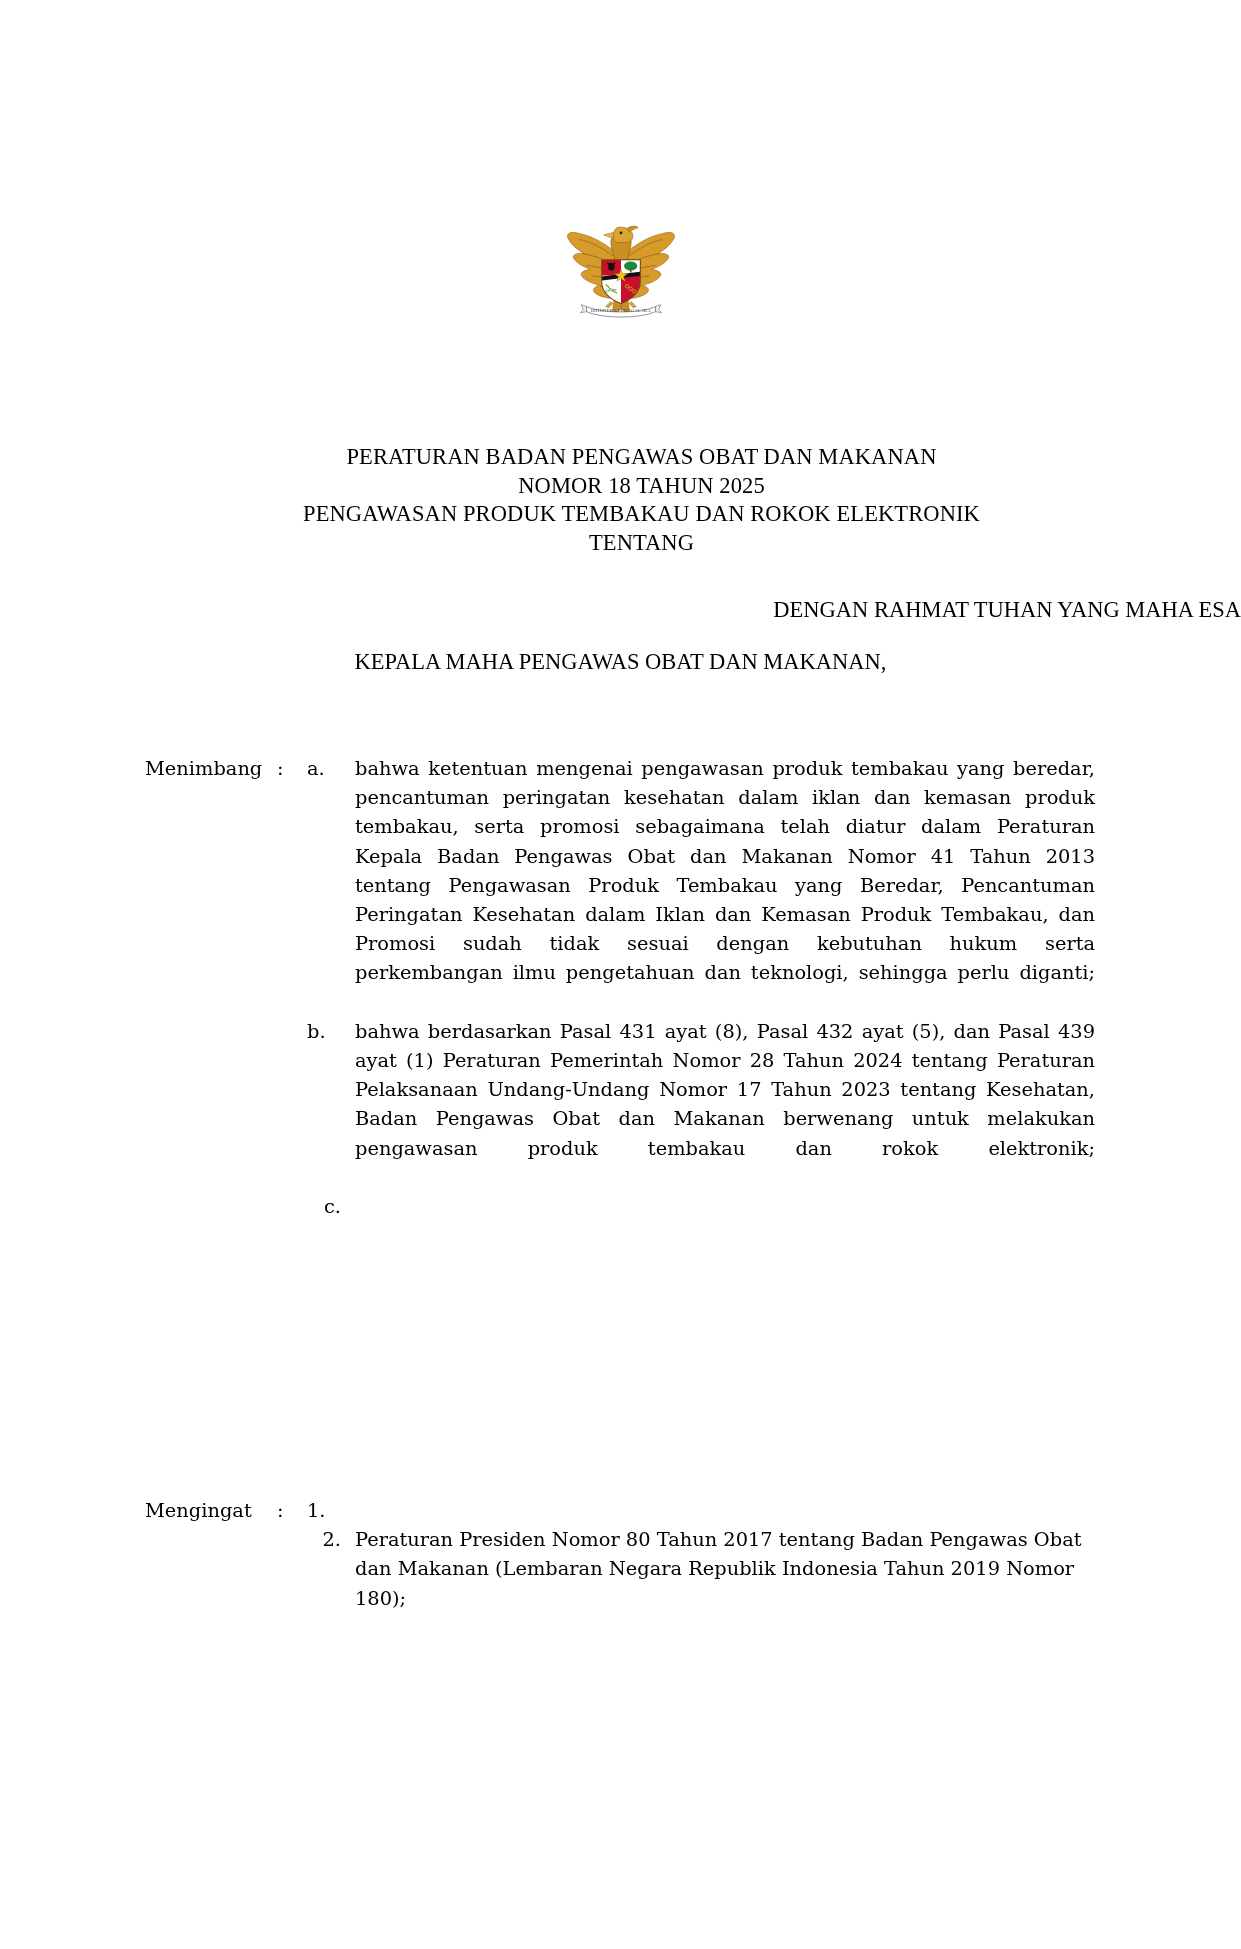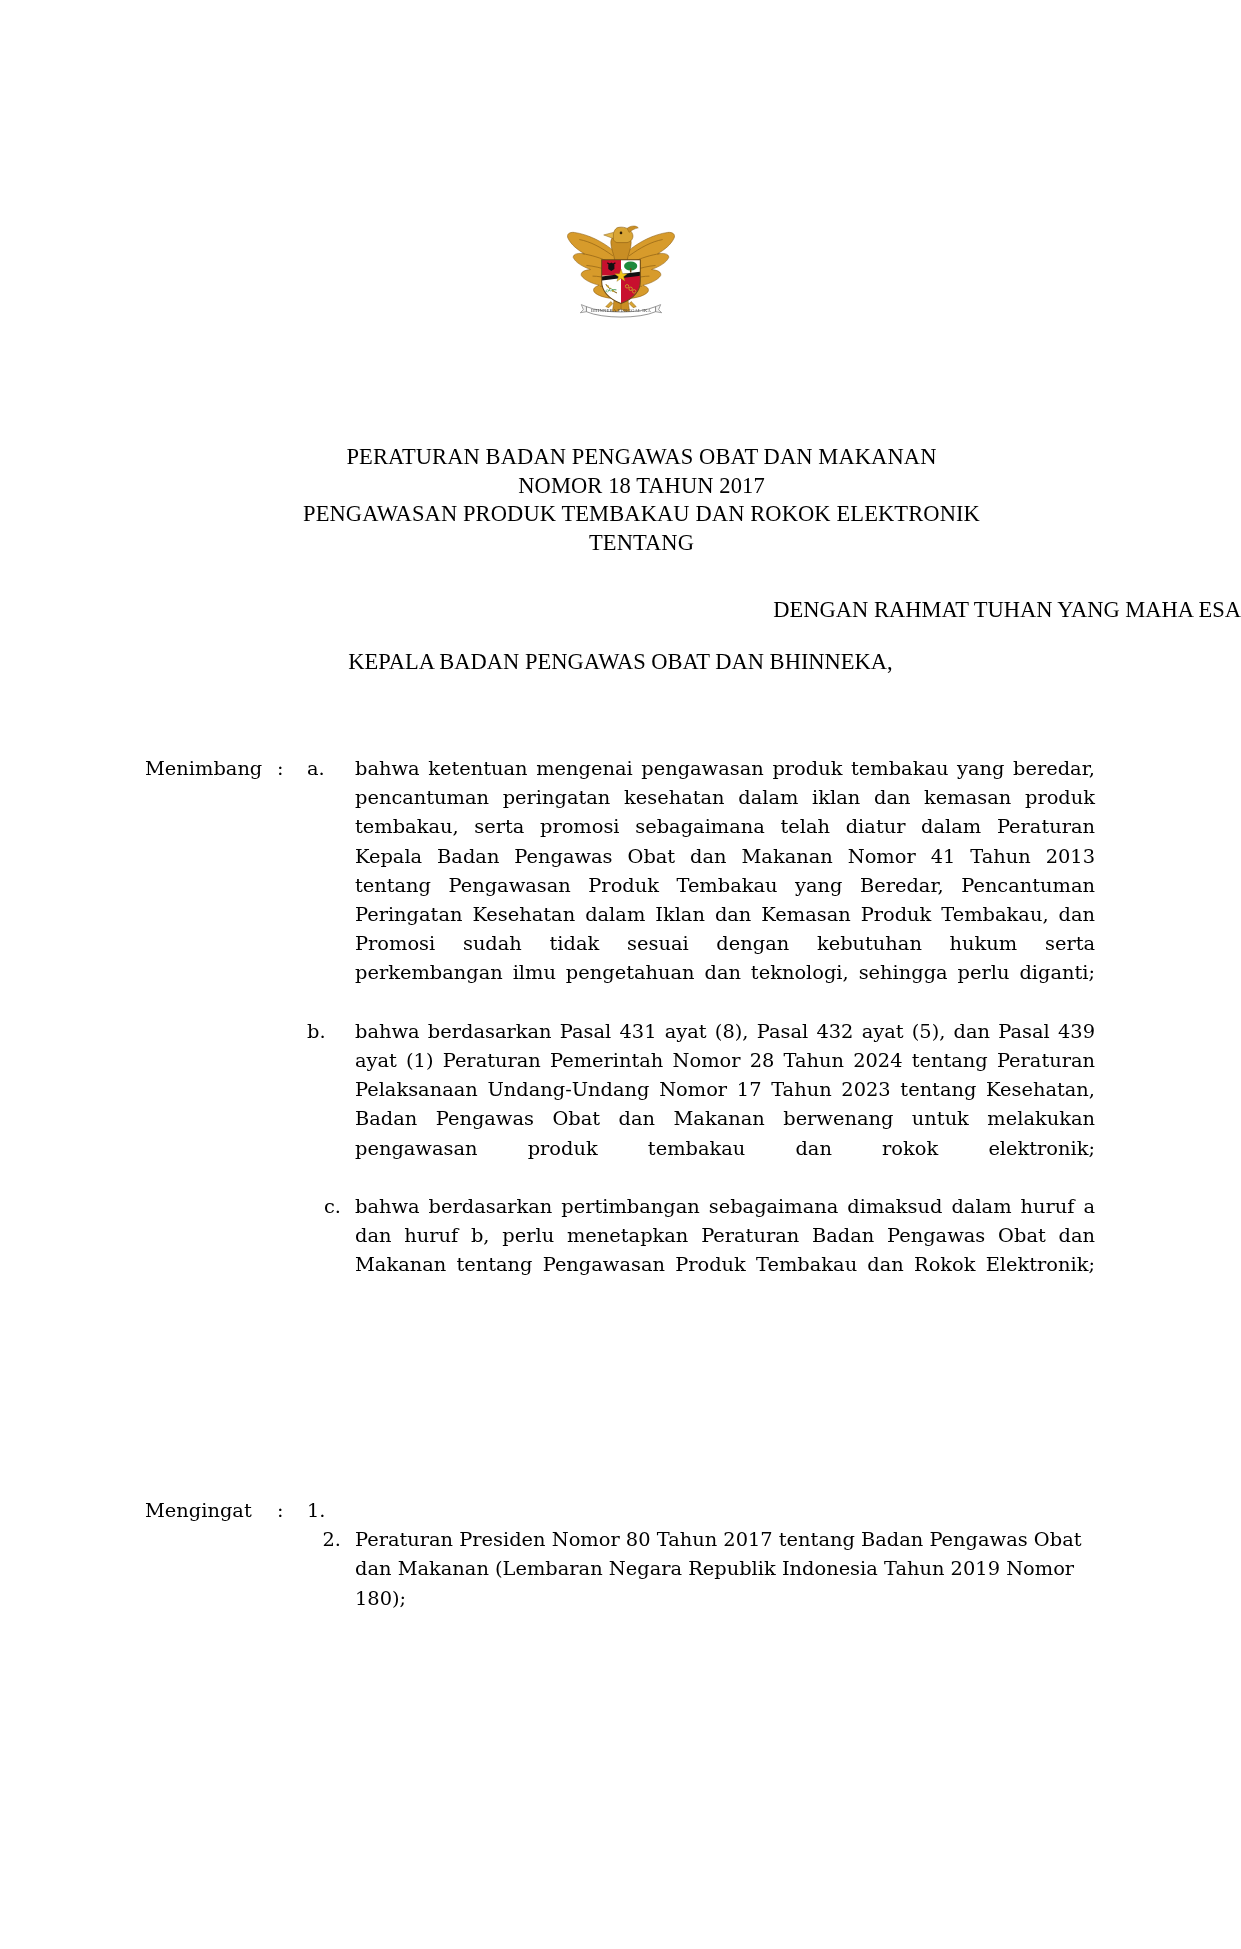--- a/index.html
+++ b/index.html
@@ -200,47 +200,46 @@
         <path d="M52 186 C84 200 156 200 188 186 L188 196 C156 210 84 210 52 196 Z" fill="#FFFFFF" stroke="#6B6B6B" stroke-width="1.4"></path>
         <path d="M52 186 L42 182 L46 192 L40 198 L52 196 Z" fill="#F2F2F2" stroke="#6B6B6B" stroke-width="1.2"></path>
         <path d="M188 186 L198 182 L194 192 L200 198 L188 196 Z" fill="#F2F2F2" stroke="#6B6B6B" stroke-width="1.2"></path>
         <text x="120" y="197" font-family="'Liberation Serif', serif" font-size="9" fill="#444444" text-anchor="middle" letter-spacing="0.4">BHINNEKA TUNGGAL IKA</text>
       </g>
     </svg>
   </div>
 
   <div class="title-block">
     <div>PERATURAN BADAN PENGAWAS OBAT DAN MAKANAN</div>
-    <div>NOMOR 18 TAHUN 2017</div>
+    <div>NOMOR 18 TAHUN 2025</div>
     <div>PENGAWASAN PRODUK TEMBAKAU DAN ROKOK ELEKTRONIK</div>
     <div>TENTANG</div>
   </div>
 
   <div class="decree-line rahmat">DENGAN RAHMAT TUHAN YANG MAHA ESA</div>
-  <div class="decree-line kepala">KEPALA BADAN PENGAWAS OBAT DAN BHINNEKA,</div>
+  <div class="decree-line kepala">KEPALA MAHA PENGAWAS OBAT DAN MAKANAN,</div>
 
   <div class="body-section" id="menimbang-section">
 
     <div class="clause-row">
       <span class="clause-label">Menimbang</span>
       <span class="clause-colon">:</span>
       <span class="clause-marker">a.</span>
       <span class="clause-text">bahwa ketentuan mengenai pengawasan produk tembakau yang beredar, pencantuman peringatan kesehatan dalam iklan dan kemasan produk tembakau, serta promosi sebagaimana telah diatur dalam Peraturan Kepala Badan Pengawas Obat dan Makanan Nomor 41 Tahun 2013 tentang Pengawasan Produk Tembakau yang Beredar, Pencantuman Peringatan Kesehatan dalam Iklan dan Kemasan Produk Tembakau, dan Promosi sudah tidak sesuai dengan kebutuhan hukum serta perkembangan ilmu pengetahuan dan teknologi, sehingga perlu diganti;</span>
     </div>
 
     <div class="clause-row">
       <span class="spacer-label"></span>
       <span class="clause-marker">b.</span>
       <span class="clause-text">bahwa berdasarkan Pasal 431 ayat (8), Pasal 432 ayat (5), dan Pasal 439 ayat (1) Peraturan Pemerintah Nomor 28 Tahun 2024 tentang Peraturan Pelaksanaan Undang-Undang Nomor 17 Tahun 2023 tentang Kesehatan, Badan Pengawas Obat dan Makanan berwenang untuk melakukan pengawasan produk tembakau dan rokok elektronik;</span>
     </div>
 
     <div class="clause-row">
       <span class="spacer-label"></span>
       <span class="clause-marker right-al">c.</span>
-      <span class="clause-text">bahwa berdasarkan pertimbangan sebagaimana dimaksud dalam huruf a dan huruf b, perlu menetapkan Peraturan Badan Pengawas Obat dan Makanan tentang Pengawasan Produk Tembakau dan Rokok Elektronik;</span>
     </div>
 
   </div>
 
   <div class="body-section" id="mengingat-section">
 
     <div class="clause-row">
       <span class="clause-label">Mengingat</span>
       <span class="clause-colon">:</span>
       <span class="clause-marker">1.</span>

